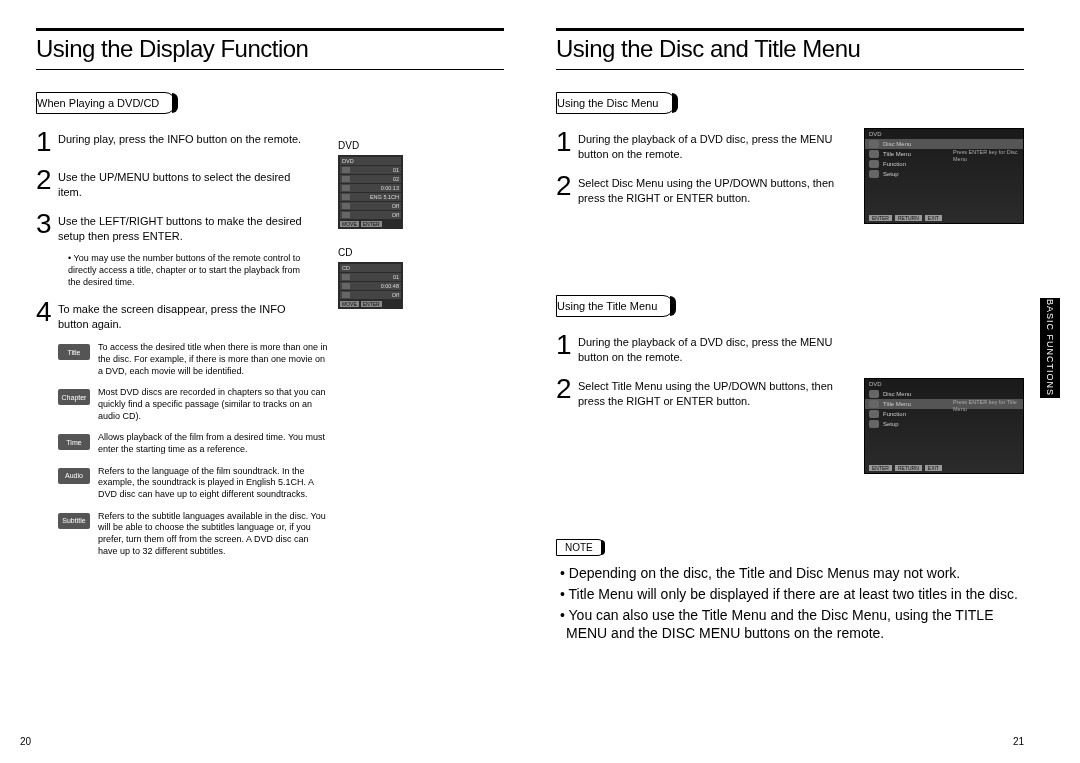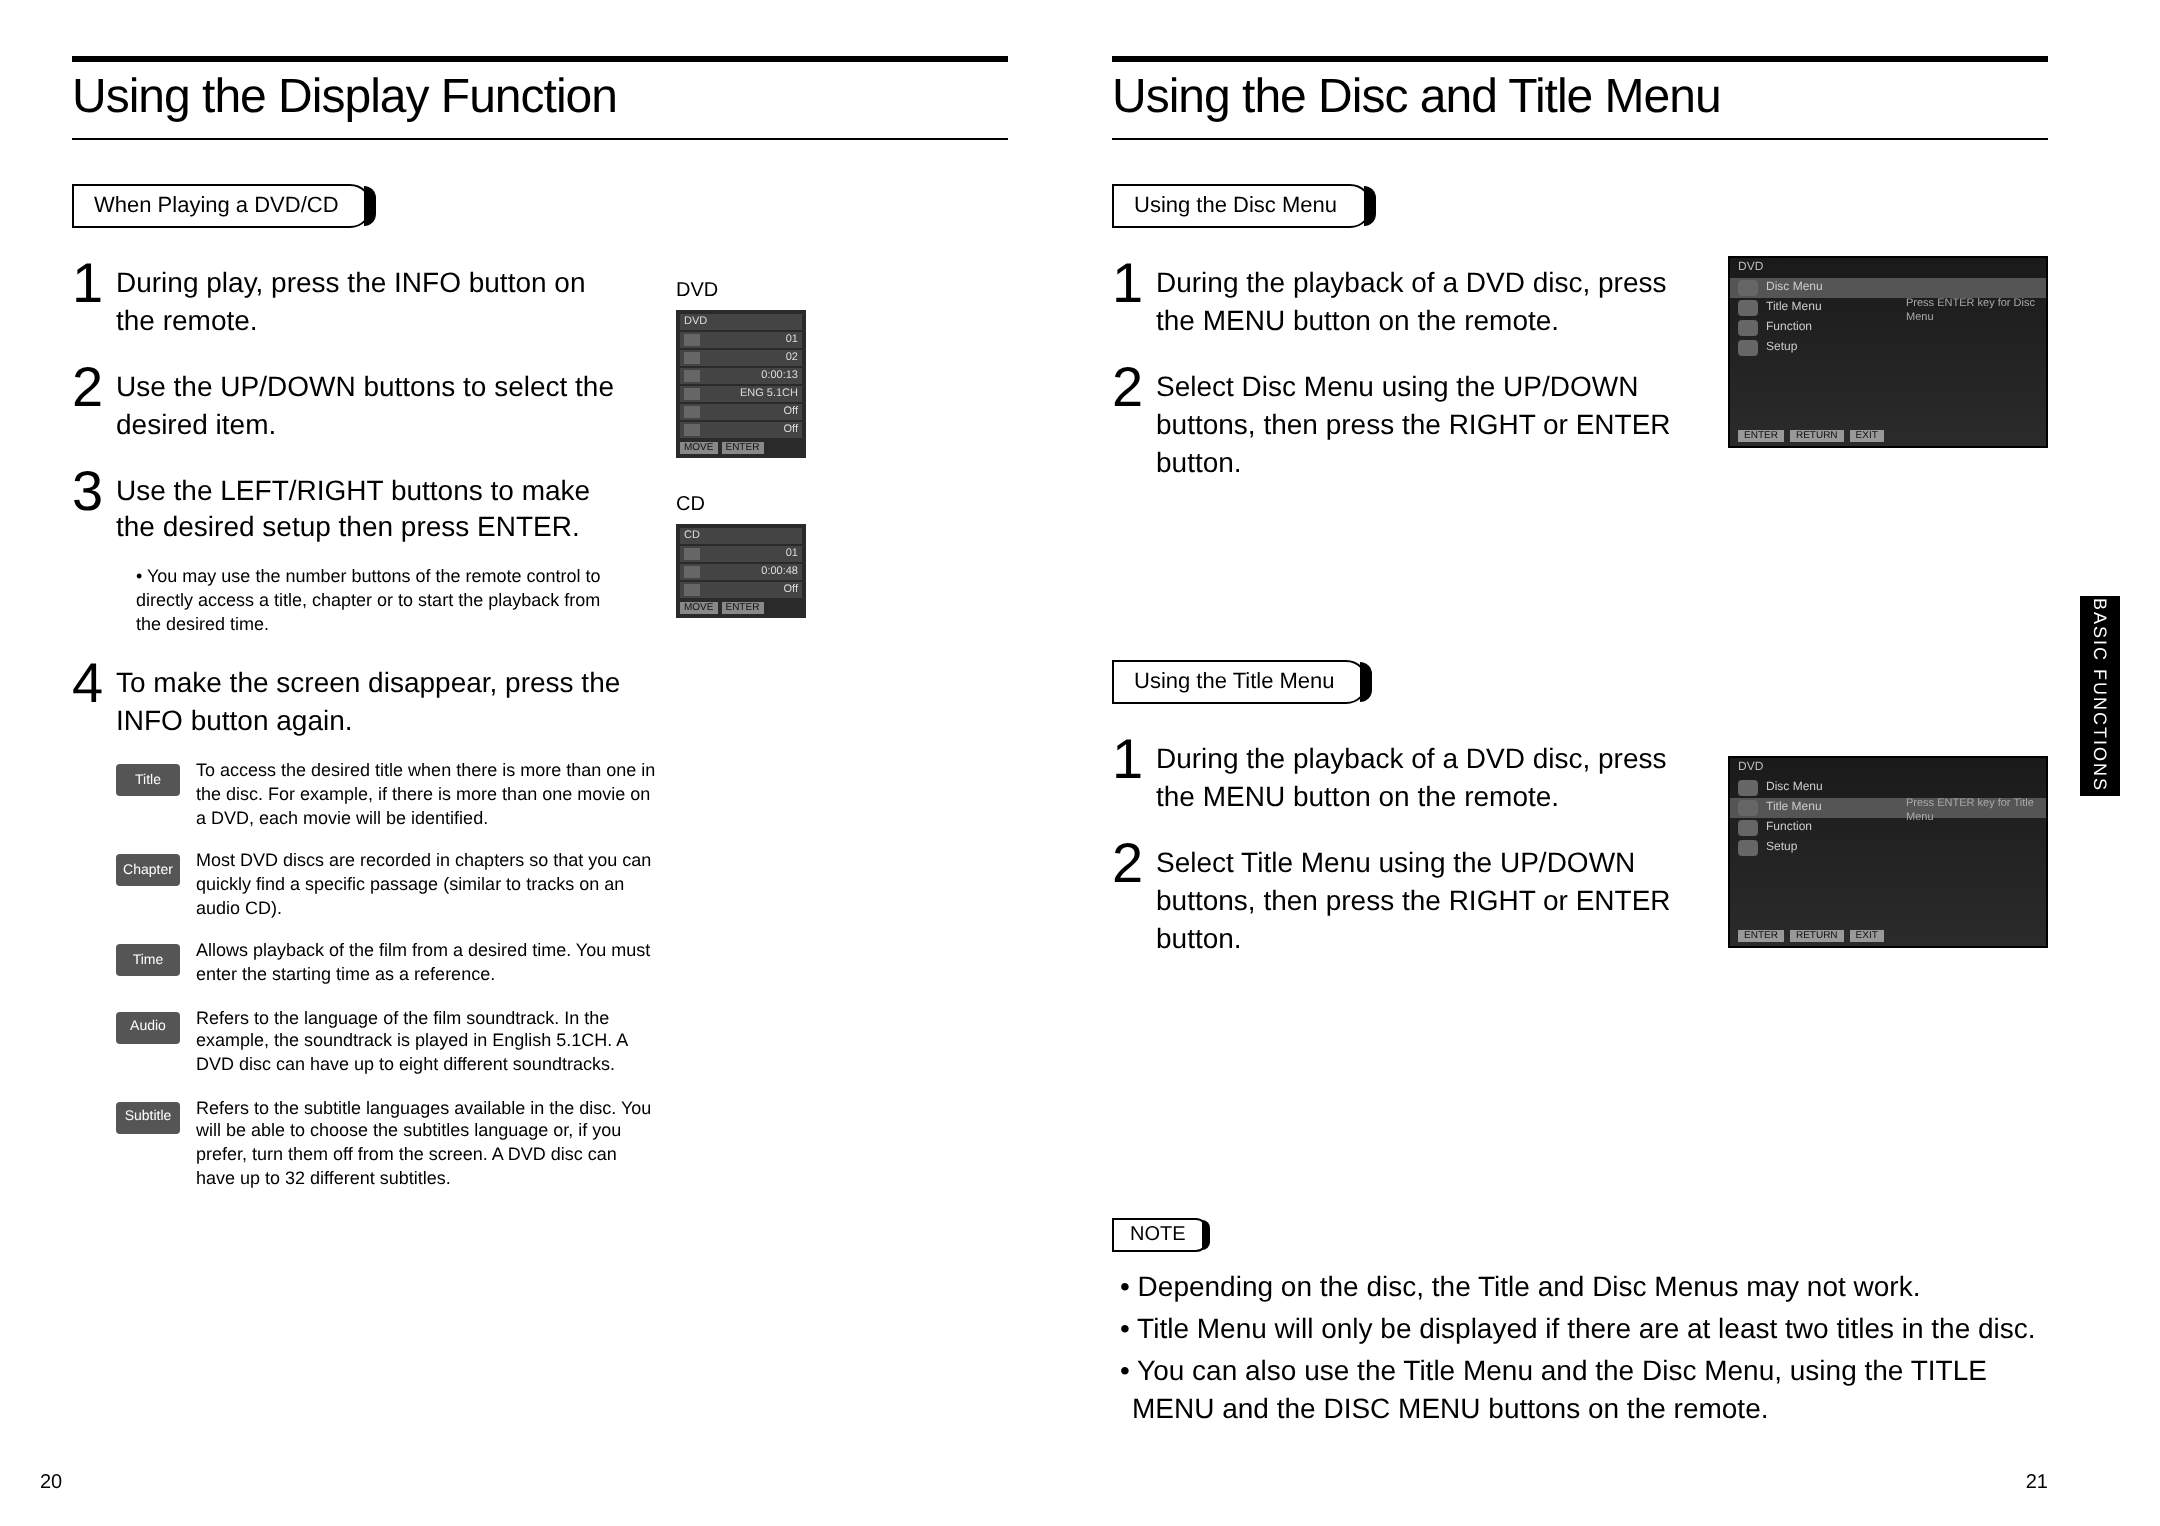--- a/index.html
+++ b/index.html
@@ -3,25 +3,25 @@
 <meta charset="utf-8">
 <style>
   * { margin: 0; padding: 0; box-sizing: border-box; }
   body { font-family: Arial, Helvetica, sans-serif; background: #fff; width: 1080px; height: 763px; overflow: hidden; }
   .spread { display: flex; width: 1060px; height: 763px; }
   .page { flex: 1; padding: 28px 26px 20px 36px; position: relative; }
   .page-right { padding: 28px 36px 20px 26px; }
   .headline { border-top: 3px solid #000; border-bottom: 1px solid #000; padding: 4px 0 6px 0; margin-bottom: 22px; }
   .headline h1 { font-size: 24px; font-weight: 400; letter-spacing: -0.5px; }
   .headline-right h1 { text-align: left; }
-  .section-label { display: inline-block; border: 1px solid #000; border-radius: 0 12px 12px 0; padding: 4px 16px 4px 10px; font-size: 11px; font-weight: 400; margin-bottom: 14px; position: relative; }
+  .section-label { display: inline-block; border: 1px solid #000; border-radius: 0 12px 12px 0; padding: 4px 16px 4px 0; font-size: 11px; font-weight: 400; margin-bottom: 14px; position: relative; }
   .section-label::after { content:""; position:absolute; right:-3px; top:0; bottom:0; width:6px; background:#000; border-radius:0 12px 12px 0; }
   .num-step { display: flex; margin-bottom: 10px; align-items: flex-start; }
   .num-step .num { font-size: 28px; font-weight: 400; line-height: 1; width: 22px; }
-  .num-step .txt { font-size: 14px; line-height: 1.35; padding-top: 4px; max-width: 258px; }
+  .num-step .txt { font-size: 11px; line-height: 1.35; padding-top: 4px; max-width: 258px; }
   .sub-bullet { font-size: 9px; line-height: 1.3; margin: 4px 0 10px 32px; max-width: 240px; }
   .icon-row { display: flex; align-items: flex-start; margin-bottom: 10px; }
   .icon-badge { width: 32px; height: 16px; background: #555; color: #fff; font-size: 7px; display: flex; align-items: center; justify-content: center; margin: 2px 8px 0 22px; border-radius: 2px; flex: 0 0 32px; }
   .icon-row .desc { font-size: 9px; line-height: 1.3; max-width: 230px; }
   .page-num { position: absolute; bottom: 16px; font-size: 10px; }
   .page-num-left { left: 20px; }
   .page-num-right { right: 36px; }
   .figure-col { position: absolute; top: 140px; left: 338px; width: 120px; }
   .figure-label { font-size: 10px; margin-bottom: 4px; }
   .osd { width: 65px; background: #2a2a2a; padding: 2px; margin-bottom: 18px; }
@@ -59,21 +59,21 @@
     </div>
 
     <div class="section-label">When Playing a DVD/CD</div>
 
     <div class="num-step">
       <div class="num">1</div>
       <div class="txt">During play, press the INFO button on the remote.</div>
     </div>
     <div class="num-step">
       <div class="num">2</div>
-      <div class="txt">Use the UP/DOWN buttons to select the desired item.</div>
+      <div class="txt">Use the UP/MENU buttons to select the desired item.</div>
     </div>
     <div class="num-step">
       <div class="num">3</div>
       <div class="txt">Use the LEFT/RIGHT buttons to make the desired setup then press ENTER.</div>
     </div>
     <div class="sub-bullet">• You may use the number buttons of the remote control to directly access a title, chapter or to start the playback from the desired time.</div>
     <div class="num-step">
       <div class="num">4</div>
       <div class="txt">To make the screen disappear, press the INFO button again.</div>
     </div>

